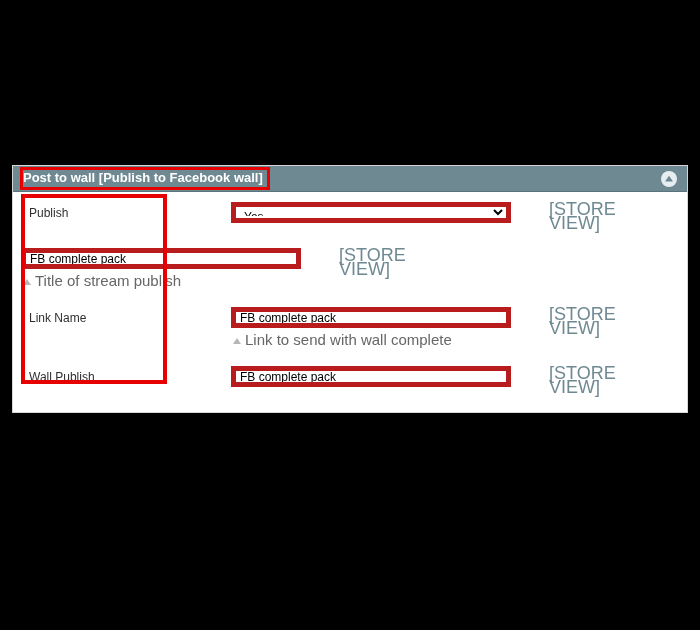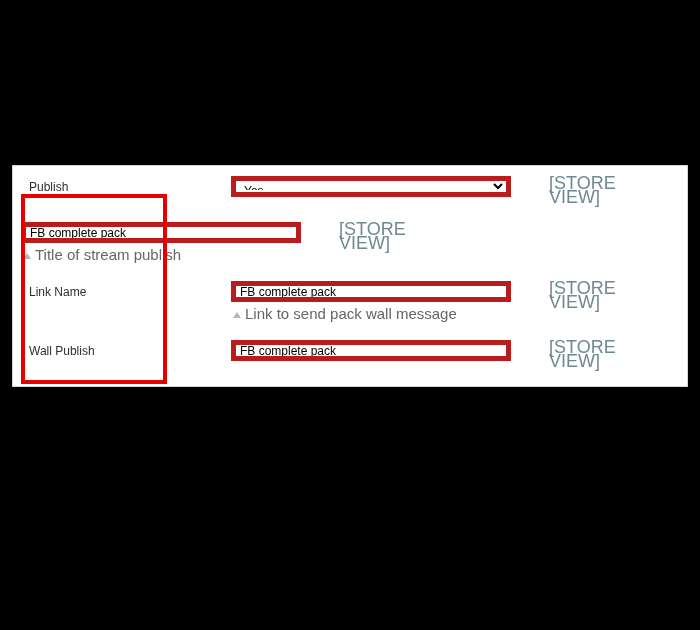--- a/index.html
+++ b/index.html
@@ -101,20 +101,28 @@
       width: 146px;
       height: 190px;
       pointer-events: none;
     }
   </style>
 </head>
 <body>
 
 <div class="panel">
 
+  <div class="section-header">
+    <span class="title-wrap">Post to wall [Publish to Facebook wall]</span>
+    <span class="collapse-icon">
+      <svg viewBox="0 0 10 10">
+          <polygon points="0,8 10,8 5,1" fill="#6f8992"></polygon>
+        </svg>
+    </span>
+  </div>
 
   <div class="fieldset">
 
     <div class="labels-highlight"></div>
 
     <div class="row">
       <div class="label-col">Publish</div>
       <div class="value-col">
         <select class="control">
           <option>Yes</option>
@@ -134,21 +142,21 @@
       <div class="scope-col">
         <span class="sl">[STORE</span>
         <span class="sl">VIEW]</span>
       </div>
     </div>
 
     <div class="row">
       <div class="label-col">Link Name</div>
       <div class="value-col">
         <input type="text" class="control" value="FB complete pack" style="">
-        <div class="note"><span class="tri"></span><span>Link to send pack wall message</span></div>
+        <div class="note"><span class="tri"></span><span>Link to send with wall complete</span></div>
       </div>
       <div class="scope-col">
         <span class="sl">[STORE</span>
         <span class="sl">VIEW]</span>
       </div>
     </div>
 
     <div class="row">
       <div class="label-col">Wall Publish</div>
       <div class="value-col">

